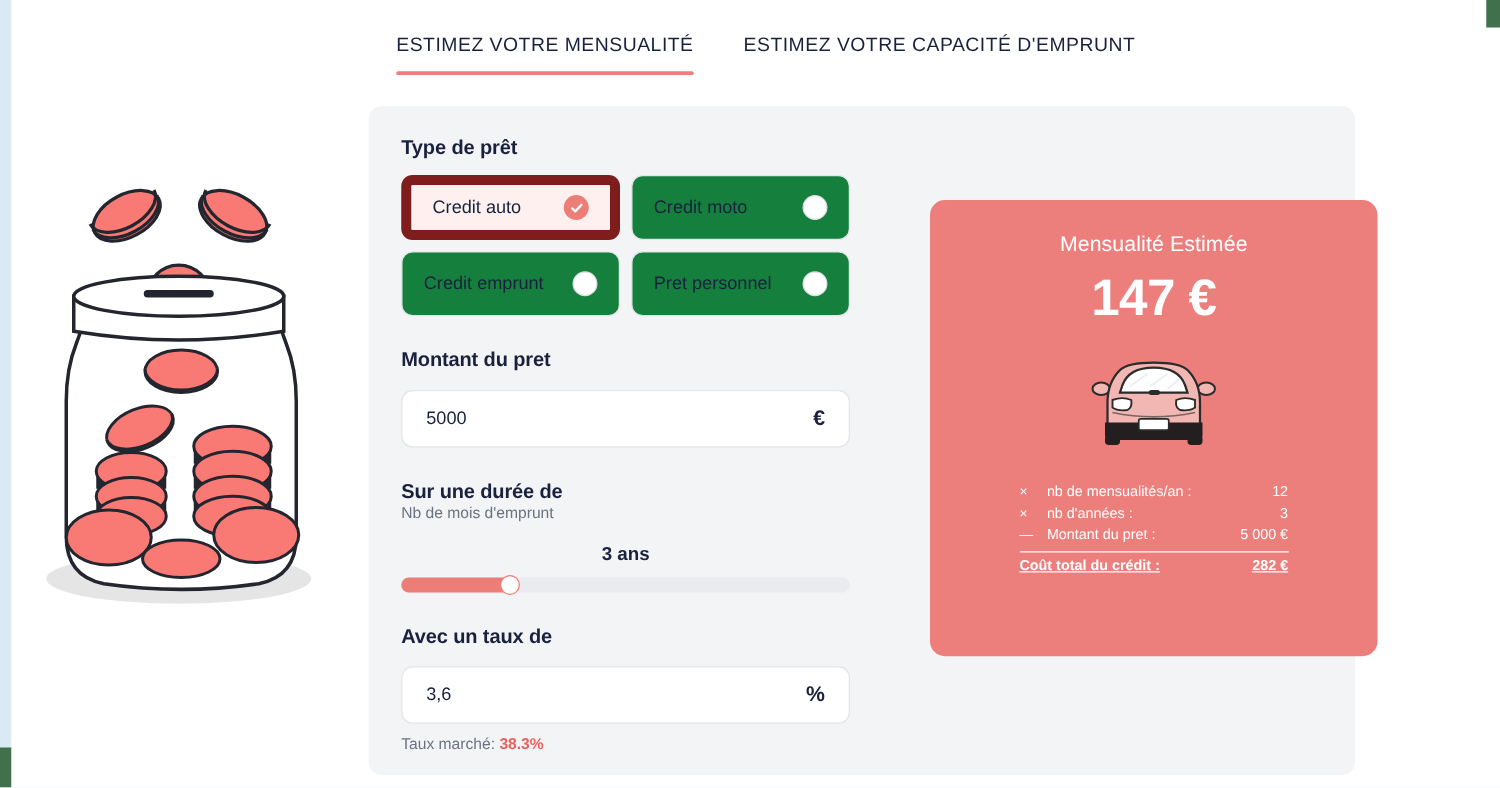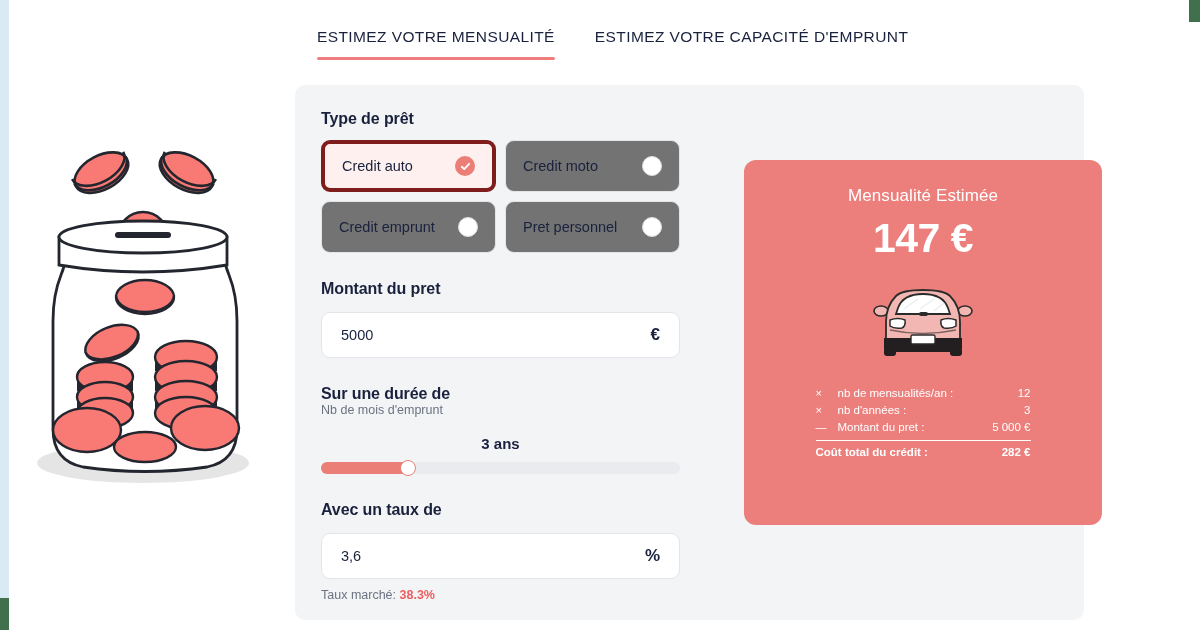--- a/index.html
+++ b/index.html
@@ -64,28 +64,28 @@
   }
   .field-sub {
     font-size: 12.5px; color: #6b7280; 
   }
 
   .type-grid {
     margin-top: 12px;
     display: grid; grid-template-columns: 175px 175px; gap: 9px;
   }
   .type-card {
-    height: 52px; border-radius: 9px; background: #737373;
+    height: 52px; border-radius: 9px; background: #15803d;
     border: 1.5px solid #e3e5e9;
     display: flex; align-items: center; justify-content: space-between;
     padding: 0 17px; cursor: pointer;
   }
   .type-card .t-label { font-size: 14.5px; color: #19213d; }
   .type-card.selected {
-    background: #fdf0ee; border: 4px solid #7f1d1d;
+    background: #fdf0ee; border: 8px solid #7f1d1d;
   }
   .radio-dot {
     width: 20px; height: 20px; border-radius: 50%;
     border: 1.5px solid #dcdee3; background: #fff;
     flex: 0 0 auto;
   }
   .radio-dot.checked {
     border: none; background: #ec7e78;
     display: flex; align-items: center; justify-content: center;
   }
@@ -155,21 +155,21 @@
     font-size: 11.5px; color: #ffffff; height: 17px;
   }
   .bd-op { width: 22px; flex: 0 0 22px; font-size: 11px; }
   .bd-key { flex: 1 1 auto; }
   .bd-val { text-align: right; white-space: nowrap; }
   .bd-divider {
     height: 1.3px; background: #ffffff; margin: 5px 0 5px 0;
   }
   .bd-total {
     display: flex; align-items: flex-start;
-    font-size: 11.5px; font-weight: bold; color: #ffffff;
+    font-size: 11.5px; font-weight: bold; color: #ffffff; text-decoration: underline;
   }
   .bd-total .bd-key { flex: 1 1 auto; }
 </style>
 </head>
 <body>
 
 <div class="edge-strip-left"></div>
 <div class="edge-square-bl"></div>
 <div class="edge-square-tr"></div>
 

